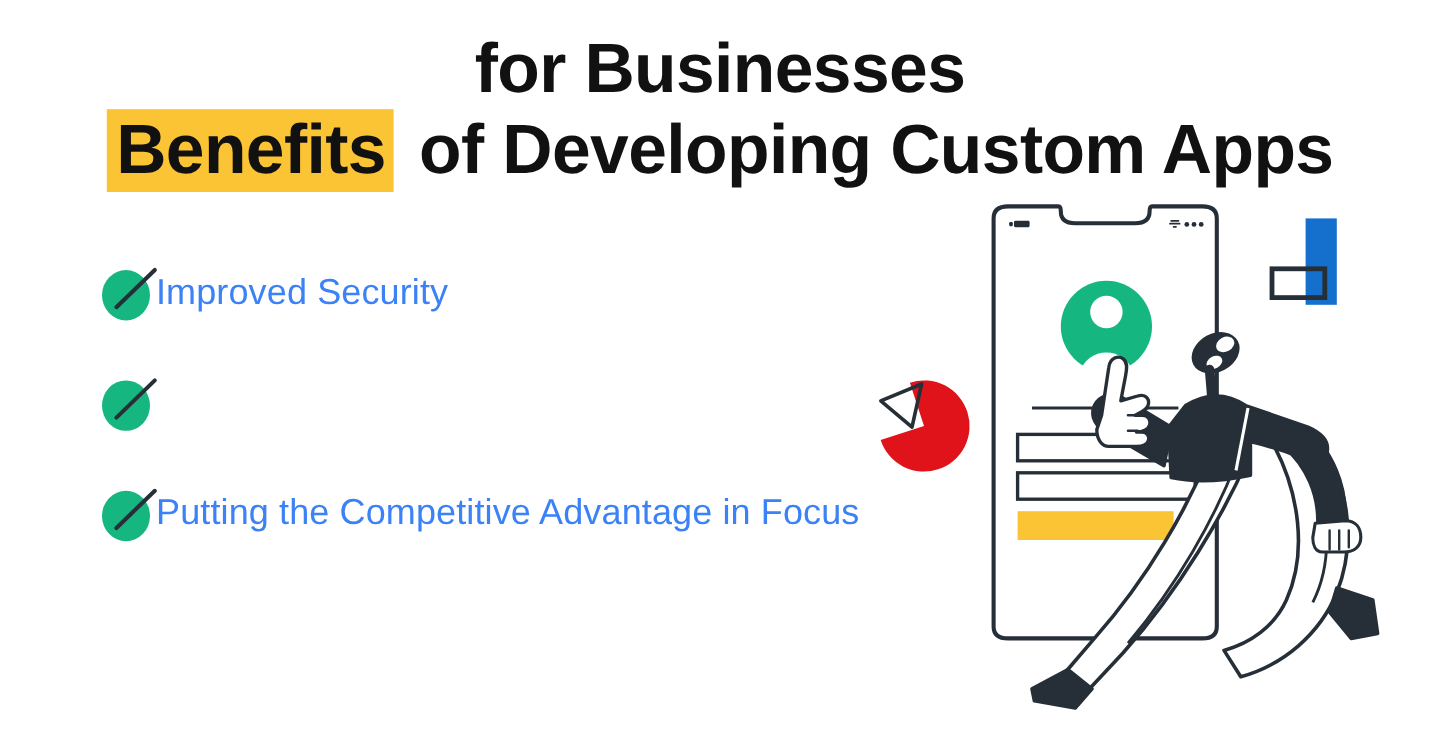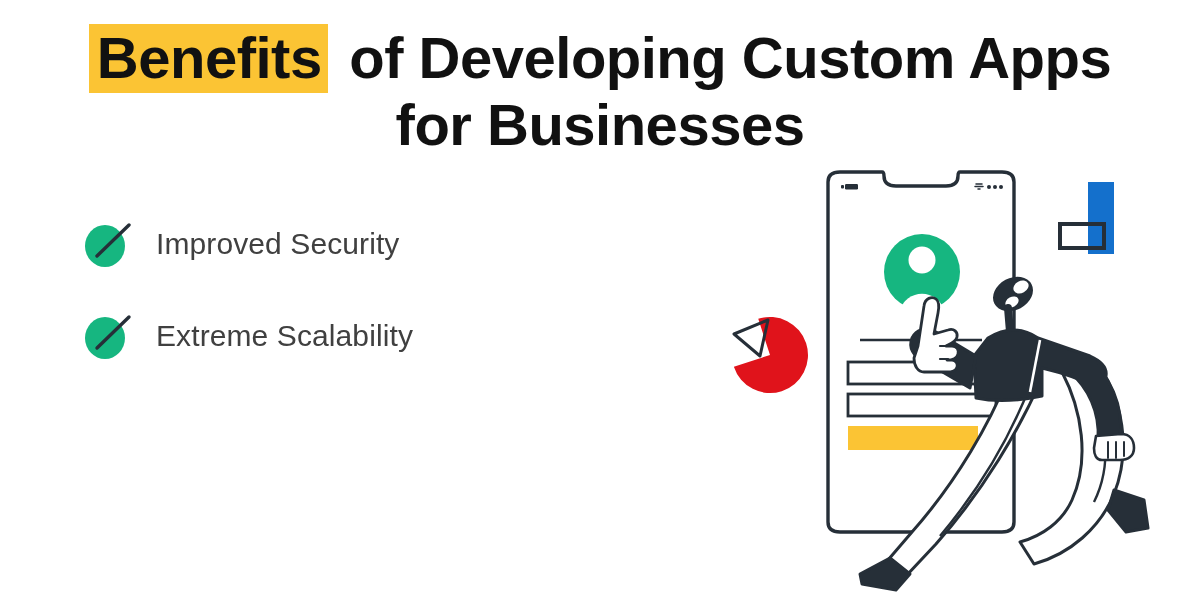--- a/index.html
+++ b/index.html
@@ -68,23 +68,22 @@
   .tick-wrap svg {
     position: absolute;
     left: -2px;
     top: -6px;
     overflow: visible;
   }
   .benefit-label {
     font-family: "Liberation Sans Narrow", "Liberation Sans", sans-serif;
     font-size: 30px;
     font-weight: 400;
-    color: #404040;
+    color: #3b82f6;
     letter-spacing: 0.1px;
-    margin-left: 26px;
     white-space: nowrap;
   }
 
   
   .illustration {
     position: absolute;
     left: 690px;
     top: 160px;
     width: 500px;
     height: 440px;
@@ -92,22 +91,22 @@
   .illustration svg {
     display: block;
   }
 </style>
 </head>
 <body>
 
 <div id="slide">
 
   <div class="heading">
+    <span class="line">for Businesses</span>
     <span class="line"><span class="hl">Benefits</span><span class="rest"> of Developing Custom Apps</span></span>
-    <span class="line">for Businesses</span>
   </div>
 
   <div class="benefit-list">
 
     <div class="benefit-row">
       <span class="tick-wrap">
         <svg width="62" height="58" viewBox="0 0 62 58">
           <ellipse cx="23" cy="31" rx="20" ry="21" fill="#16b680"></ellipse>
           <path d="M15 41 L47 10" stroke="#262f38" stroke-width="3.4" fill="none" stroke-linecap="round"></path>
         </svg>
@@ -115,24 +114,32 @@
       <span class="benefit-label">Improved Security</span>
     </div>
 
     <div class="benefit-row">
       <span class="tick-wrap">
         <svg width="62" height="58" viewBox="0 0 62 58">
           <ellipse cx="23" cy="31" rx="20" ry="21" fill="#16b680"></ellipse>
           <path d="M15 41 L47 10" stroke="#262f38" stroke-width="3.4" fill="none" stroke-linecap="round"></path>
         </svg>
       </span>
-      <span class="benefit-label">Extreme Scalability</span>
     </div>
 
 
+    <div class="benefit-row">
+      <span class="tick-wrap">
+        <svg width="62" height="58" viewBox="0 0 62 58">
+          <ellipse cx="23" cy="31" rx="20" ry="21" fill="#16b680"></ellipse>
+          <path d="M15 41 L47 10" stroke="#262f38" stroke-width="3.4" fill="none" stroke-linecap="round"></path>
+        </svg>
+      </span>
+      <span class="benefit-label">Putting the Competitive Advantage in Focus</span>
+    </div>
 
   </div>
 
   <div class="illustration">
     <svg width="500" height="440" viewBox="0 0 500 440">
 
       <g>
         <path d="M42 195 A38 38 0 1 0 80 157 L80 195 Z" fill="#e0131b" transform="rotate(-18 80 195)"></path>
       </g>
 

